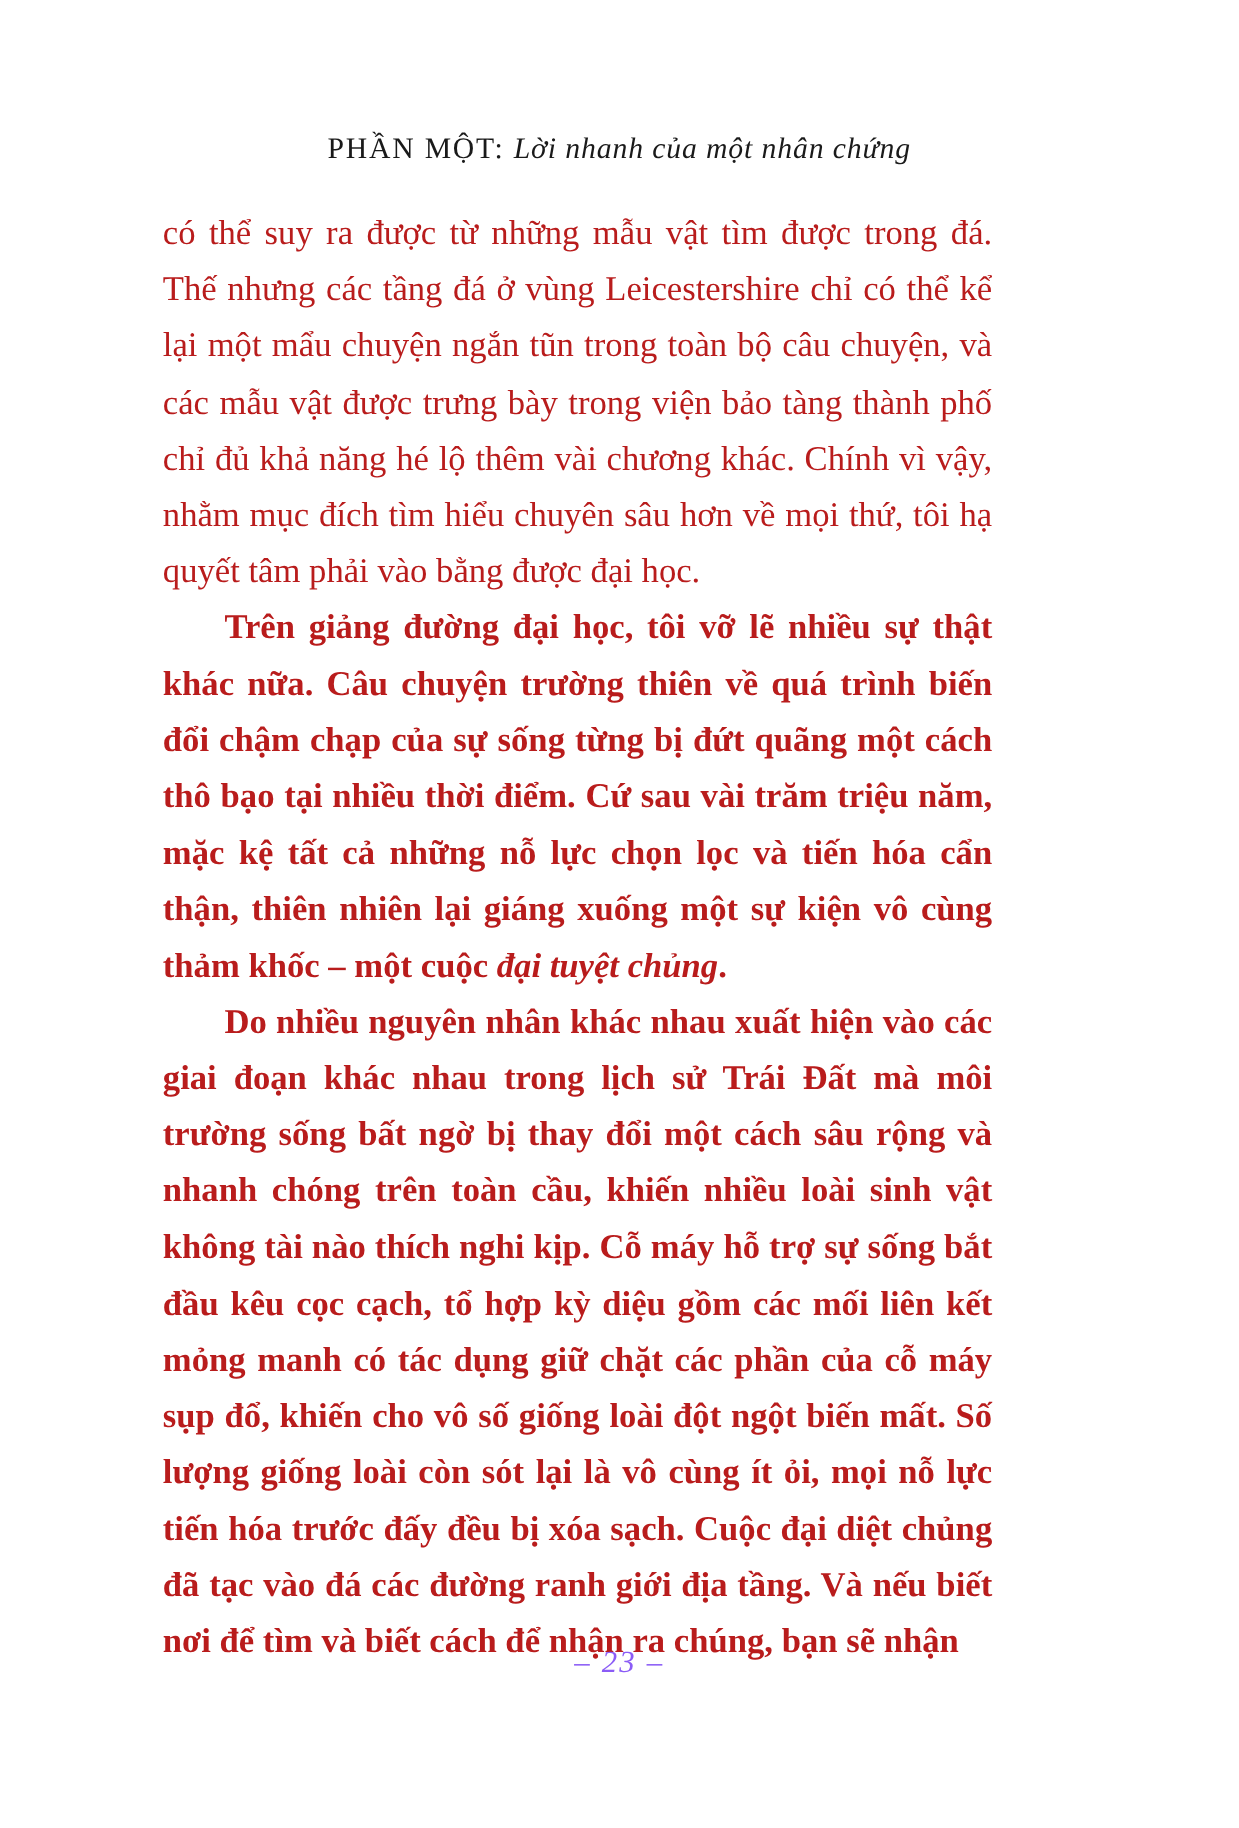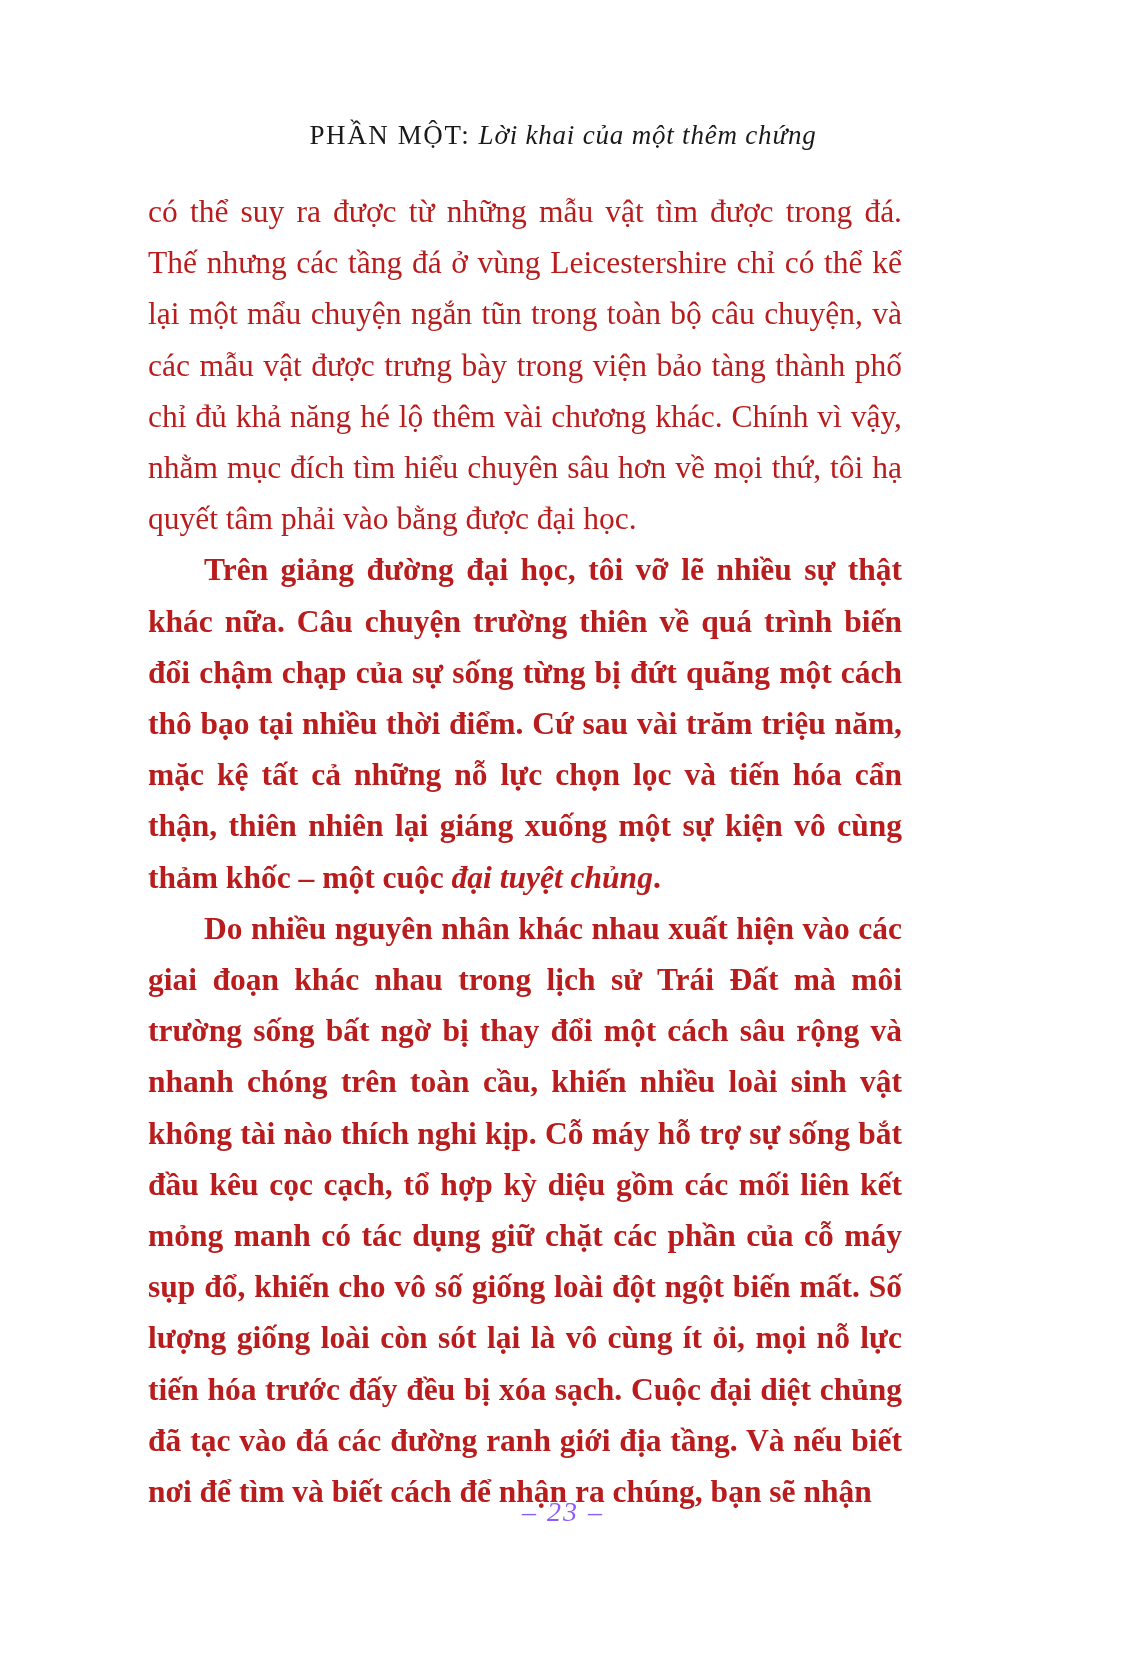--- a/index.html
+++ b/index.html
@@ -83,21 +83,21 @@
     color: #8b5cf6;
     letter-spacing: 2px;
   }
 </style>
 </head>
 <body>
 
 <div class="page">
 
   <div class="running-head">
-    <span class="rh-part">PHẦN MỘT:</span><span>&nbsp;</span><span class="rh-title">Lời khai của một thêm chứng</span>
+    <span class="rh-part">PHẦN MỘT:</span><span>&nbsp;</span><span class="rh-title">Lời nhanh của một nhân chứng</span>
   </div>
 
   <div class="textblock">
 
     <p class="para"><span>có thể suy ra được từ những mẫu vật tìm được trong đá. Thế nhưng các tầng đá ở vùng Leicestershire chỉ có thể kể lại một mẩu chuyện ngắn tũn trong toàn bộ câu chuyện, và các mẫu vật được trưng bày trong viện bảo tàng thành phố chỉ đủ khả năng hé lộ thêm vài chương khác. Chính vì vậy, nhằm mục đích tìm hiểu chuyên sâu hơn về mọi thứ, tôi hạ quyết tâm phải vào bằng được đại học.</span></p>
 
     <p class="para indent"><span>Trên giảng đường đại học, tôi vỡ lẽ nhiều sự thật khác nữa. Câu chuyện trường thiên về quá trình biến đổi chậm chạp của sự sống từng bị đứt quãng một cách thô bạo tại nhiều thời điểm. Cứ sau vài trăm triệu năm, mặc kệ tất cả những nỗ lực chọn lọc và tiến hóa cẩn thận, thiên nhiên lại giáng xuống một sự kiện vô cùng thảm khốc – một cuộc </span><span class="it">đại tuyệt chủng</span><span>.</span></p>
 
     <p class="para indent"><span>Do nhiều nguyên nhân khác nhau xuất hiện vào các giai đoạn khác nhau trong lịch sử Trái Đất mà môi trường sống bất ngờ bị thay đổi một cách sâu rộng và nhanh chóng trên toàn cầu, khiến nhiều loài sinh vật không tài nào thích nghi kịp. Cỗ máy hỗ trợ sự sống bắt đầu kêu cọc cạch, tổ hợp kỳ diệu gồm các mối liên kết mỏng manh có tác dụng giữ chặt các phần của cỗ máy sụp đổ, khiến cho vô số giống loài đột ngột biến mất. Số lượng giống loài còn sót lại là vô cùng ít ỏi, mọi nỗ lực tiến hóa trước đấy đều bị xóa sạch. Cuộc đại diệt chủng đã tạc vào đá các đường ranh giới địa tầng. Và nếu biết nơi để tìm và biết cách để nhận ra chúng, bạn sẽ nhận</span></p>
 

